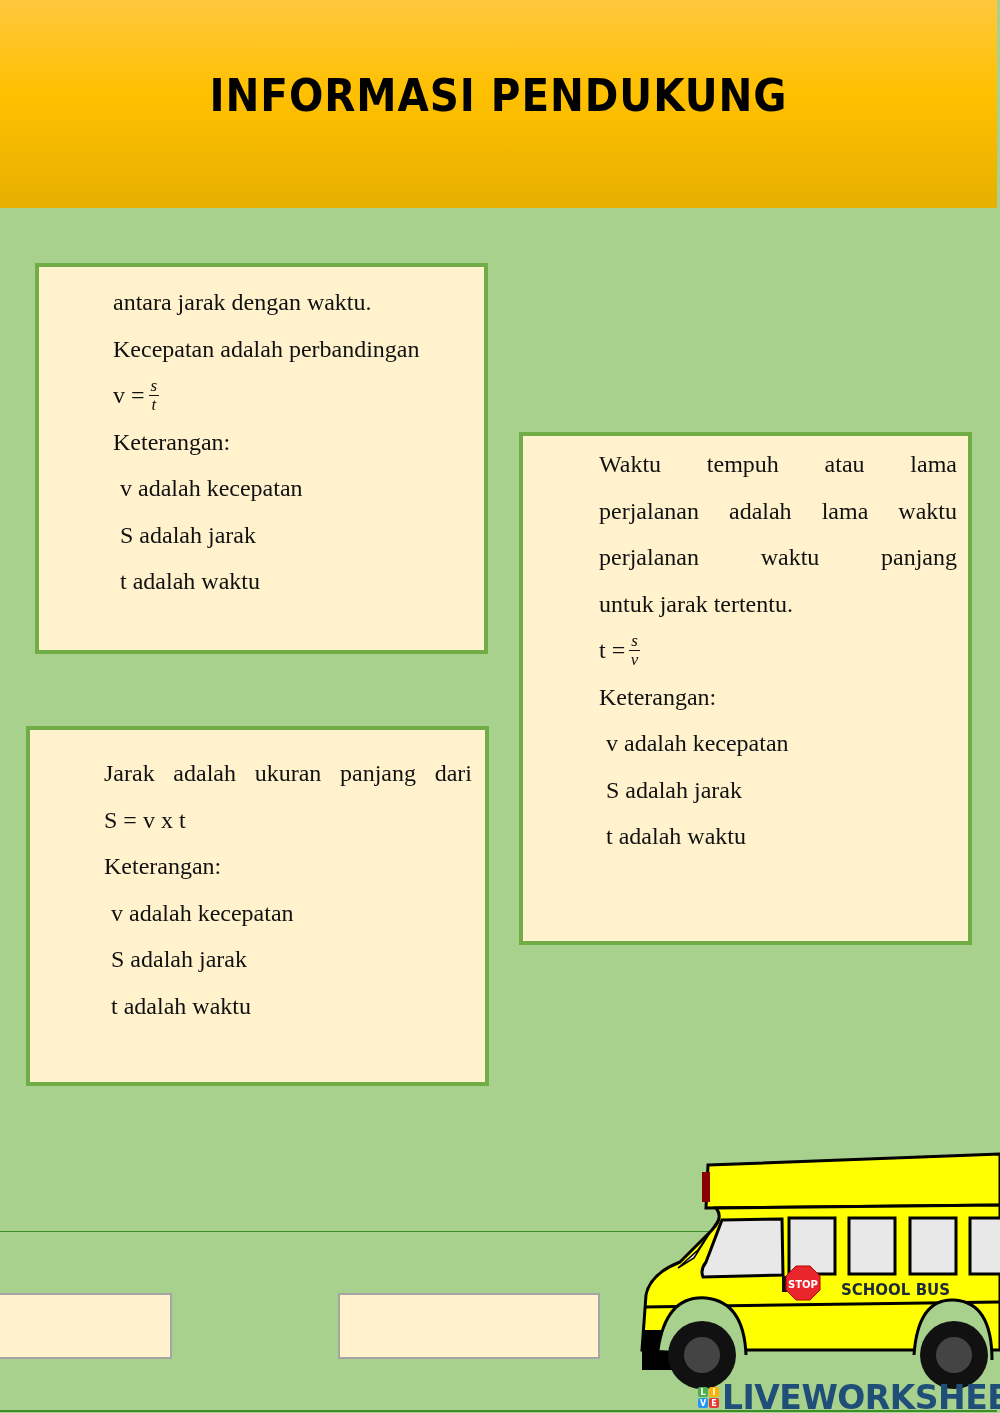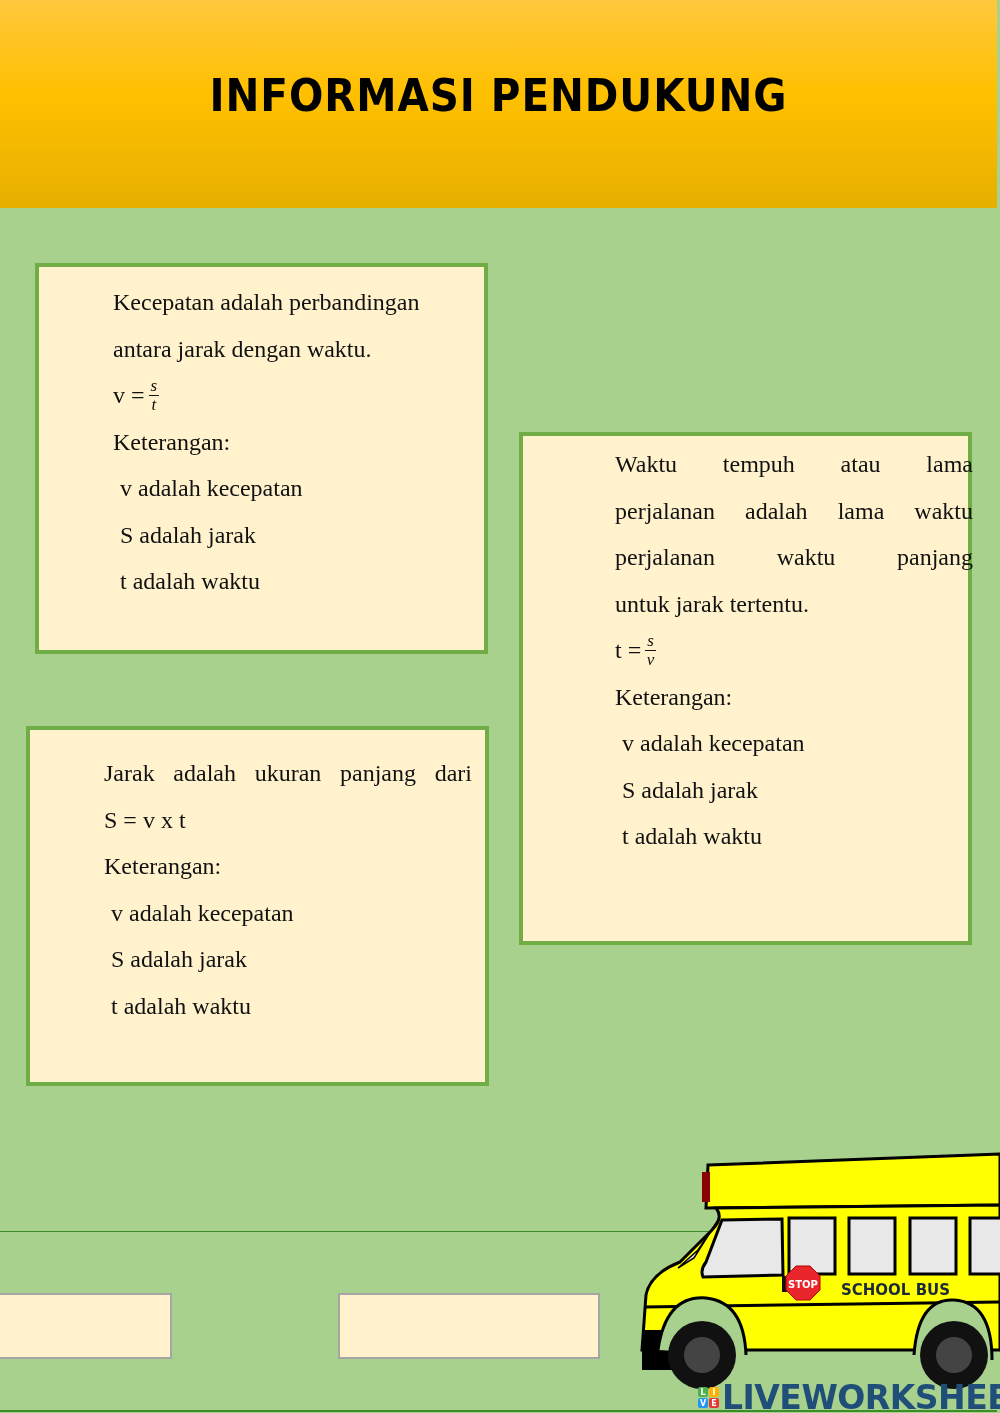--- a/index.html
+++ b/index.html
@@ -33,37 +33,37 @@
 <body>
 
 <div class="page">
 
   <div class="header">
     <div class="title">INFORMASI PENDUKUNG</div>
   </div>
 
   <div class="box" style="left:35px; top:263px; width:453px; height:391px;">
     <div class="content" style="left:74px; top:12px; width:360px;">
+      <div class="line">antara jarak dengan waktu.</div>
       <div class="line">Kecepatan adalah perbandingan</div>
-      <div class="line">antara jarak dengan waktu.</div>
       <div class="line">
         <span>v =</span><span class="frac">
             <span class="num">s</span>
             <span class="den">t</span>
           </span>
       </div>
       <div class="line">Keterangan:</div>
       <div class="line indent">v adalah kecepatan</div>
       <div class="line indent">S adalah jarak</div>
       <div class="line indent">t adalah waktu</div>
     </div>
   </div>
 
   <div class="box" style="left:519px; top:432px; width:453px; height:513px;">
-    <div class="content" style="left:92px; top:5px; width:358px;">
+    <div class="content" style="left:76px; top:5px; width:358px;">
       <div class="line justify">
         <span>Waktu</span>
         <span>tempuh</span>
         <span>atau</span>
         <span>lama</span>
       </div>
       <div class="line justify">
         <span>perjalanan</span>
         <span>adalah</span>
         <span>lama</span>

